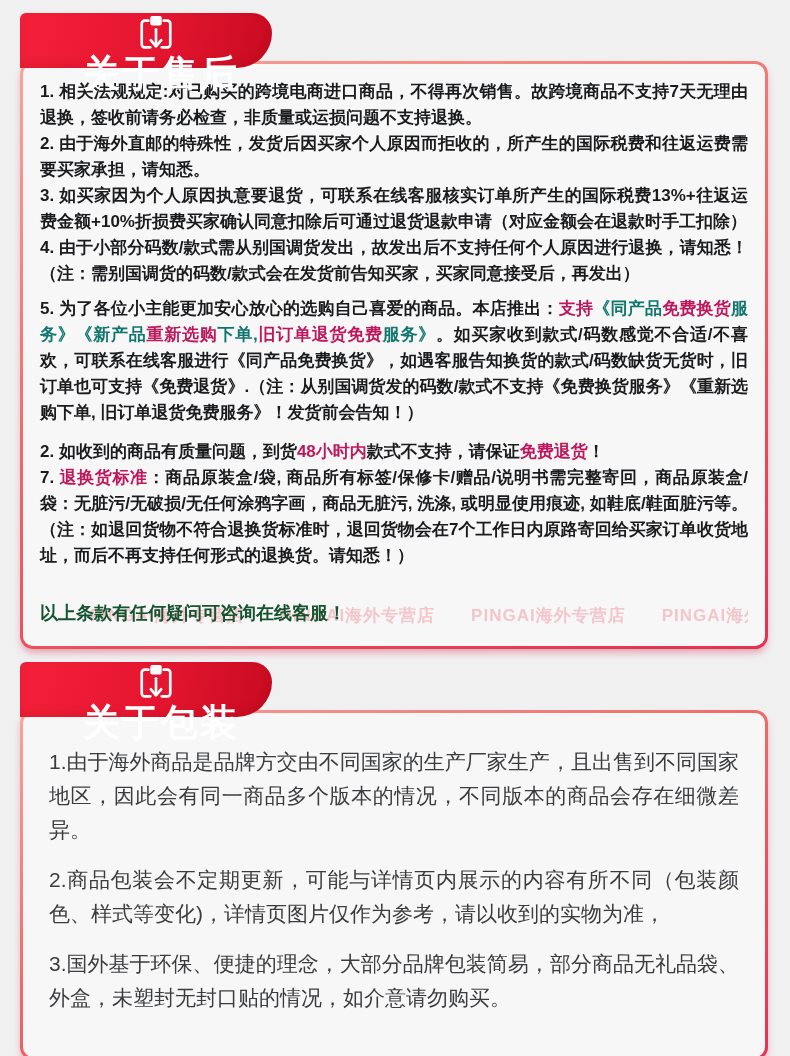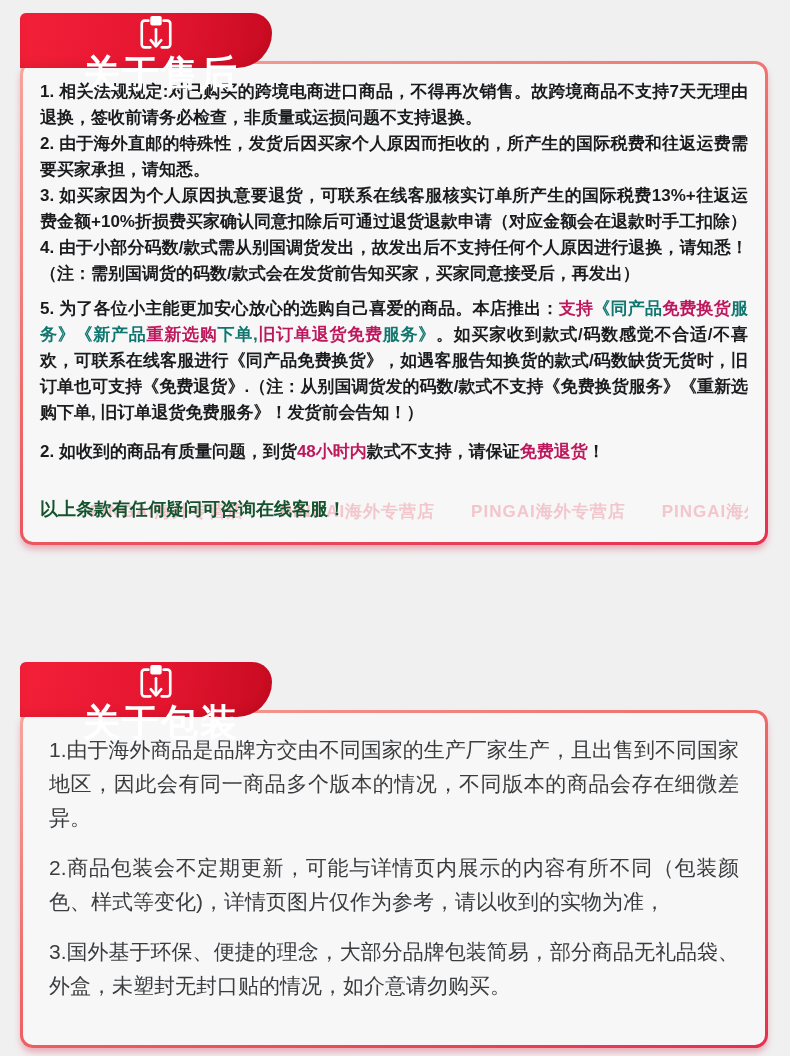--- a/index.html
+++ b/index.html
@@ -28,21 +28,21 @@
   .badge .icon svg{display:block;}
 
   
   .boxwrap{
     position:relative;z-index:1;margin-top:-7px;
     padding:3px;border-radius:13px;
     background:linear-gradient(160deg,#f5a79d 0%,#ee6a67 45%,#e53050 100%);
     box-shadow:0 5px 7px -1px rgba(215,60,85,.40);
   }
   .box{background:#f7f7f8;border-radius:10px;padding:15px 17px 18px;}
-  #card-packaging .box{padding:20px 26px 30px;min-height:268px;box-sizing:border-box;}
+  #card-packaging .box{padding:32px 26px 30px;min-height:268px;box-sizing:border-box;}
 
   
   .as-item{margin:0;font-size:17px;line-height:26px;font-weight:bold;color:#1a1b1d;text-align:justify;}
   .as-item.gap-sm{margin-top:9px;}
   .as-item.gap-md{margin-top:13px;}
   .seg-dark{color:#1a1b1d;}
   .seg-red{color:#be185d;}
   .seg-blue{color:#0f766e;}
 
   .footer-row{position:relative;margin-top:32px;height:27px;overflow:hidden;}
@@ -74,20 +74,21 @@
   </div>
   <div class="boxwrap">
     <div class="box">
       <div id="as-items">
           <p class="as-item"><span class="seg-dark">1. 相关法规规定:对已购买的跨境电商进口商品，不得再次销售。故跨境商品不支持7天无理由退换，签收前请务必检查，非质量或运损问题不支持退换。</span></p>
           <p class="as-item"><span class="seg-dark">2. 由于海外直邮的特殊性，发货后因买家个人原因而拒收的，所产生的国际税费和往返运费需要买家承担，请知悉。</span></p>
           <p class="as-item"><span class="seg-dark">3. 如买家因为个人原因执意要退货，可联系在线客服核实订单所产生的国际税费13%+往返运费金额+10%折损费买家确认同意扣除后可通过退货退款申请（对应金额会在退款时手工扣除）</span></p>
           <p class="as-item"><span class="seg-dark">4. 由于小部分码数/款式需从别国调货发出，故发出后不支持任何个人原因进行退换，请知悉！（注：需别国调货的码数/款式会在发货前告知买家，买家同意接受后，再发出）</span></p>
           <p class="as-item gap-sm"><span class="seg-dark">5. 为了各位小主能更加安心放心的选购自己喜爱的商品。本店推出：</span><span class="seg-red">支持</span><span class="seg-blue">《同产品</span><span class="seg-red">免费换货</span><span class="seg-blue">服务》</span><span class="seg-blue">《新产品</span><span class="seg-red">重新选购</span><span class="seg-blue">下单,</span><span class="seg-red">旧订单退货免费</span><span class="seg-blue">服务》</span><span class="seg-dark">。如买家收到款式/码数感觉不合适/不喜欢，可联系在线客服进行《同产品免费换货》，如遇客服告知换货的款式/码数缺货无货时，旧订单也可支持《免费退货》.（注：从别国调货发的码数/款式不支持《免费换货服务》《重新选购下单, 旧订单退货免费服务》！发货前会告知！）</span></p>
           <p class="as-item gap-md"><span class="seg-dark">2. 如收到的商品有质量问题，到货</span><span class="seg-red">48小时内</span><span class="seg-dark">款式不支持，请保证</span><span class="seg-red">免费退货</span><span class="seg-dark">！</span></p>
+          <p class="as-item"><span class="seg-dark">7. </span><span class="seg-red">退换货标准</span><span class="seg-dark">：商品原装盒/袋, 商品所有标签/保修卡/赠品/说明书需完整寄回，商品原装盒/袋：无脏污/无破损/无任何涂鸦字画，商品无脏污, 洗涤, 或明显使用痕迹, 如鞋底/鞋面脏污等。（注：如退回货物不符合退换货标准时，退回货物会在7个工作日内原路寄回给买家订单收货地址，而后不再支持任何形式的退换货。请知悉！）</span></p>
         </div>
       <div class="footer-row">
         <span class="watermark">PINGAI海外专营店　　PINGAI海外专营店　　PINGAI海外专营店　　PINGAI海外专营店　PIN</span>
         <span class="footer-note">以上条款有任何疑问可咨询在线客服！</span>
       </div>
     </div>
   </div>
 </section>
 
 <section class="card" id="card-packaging">

